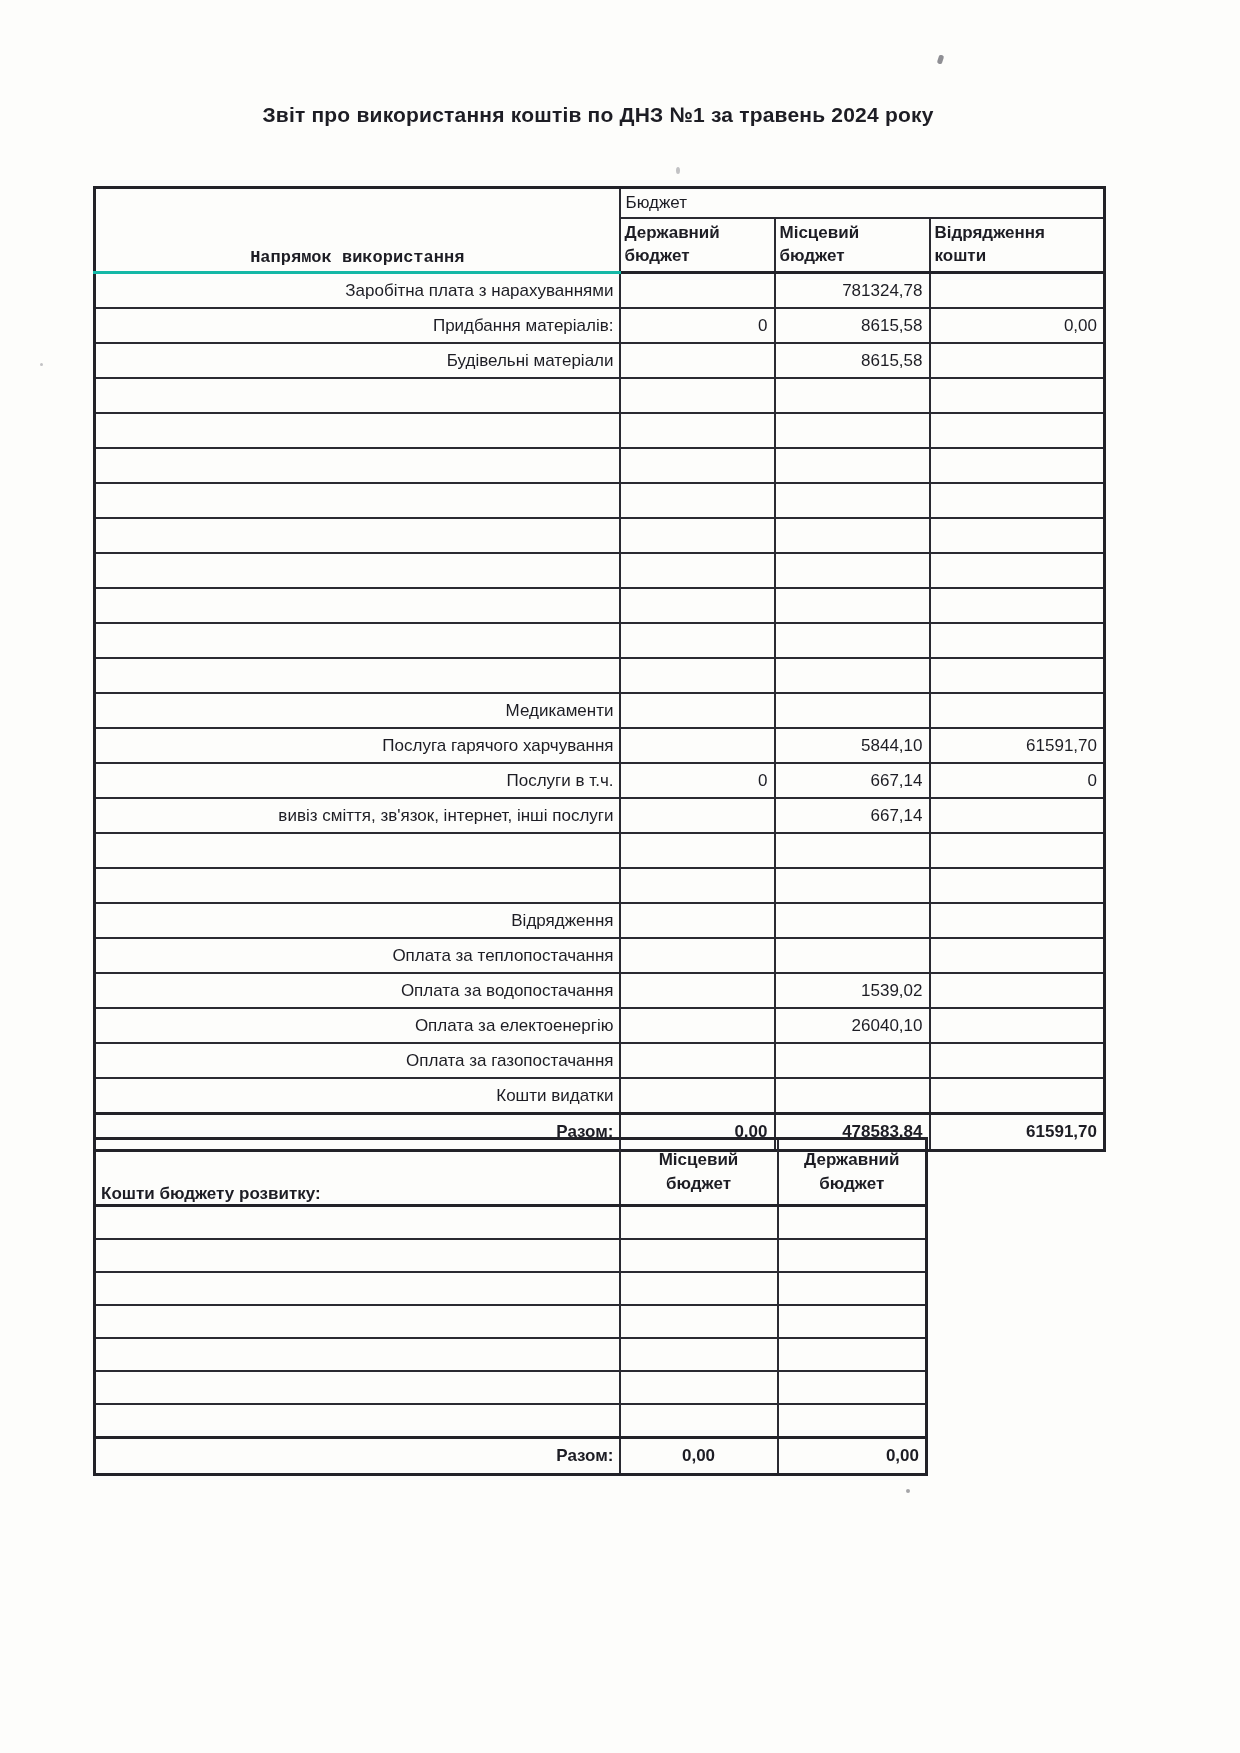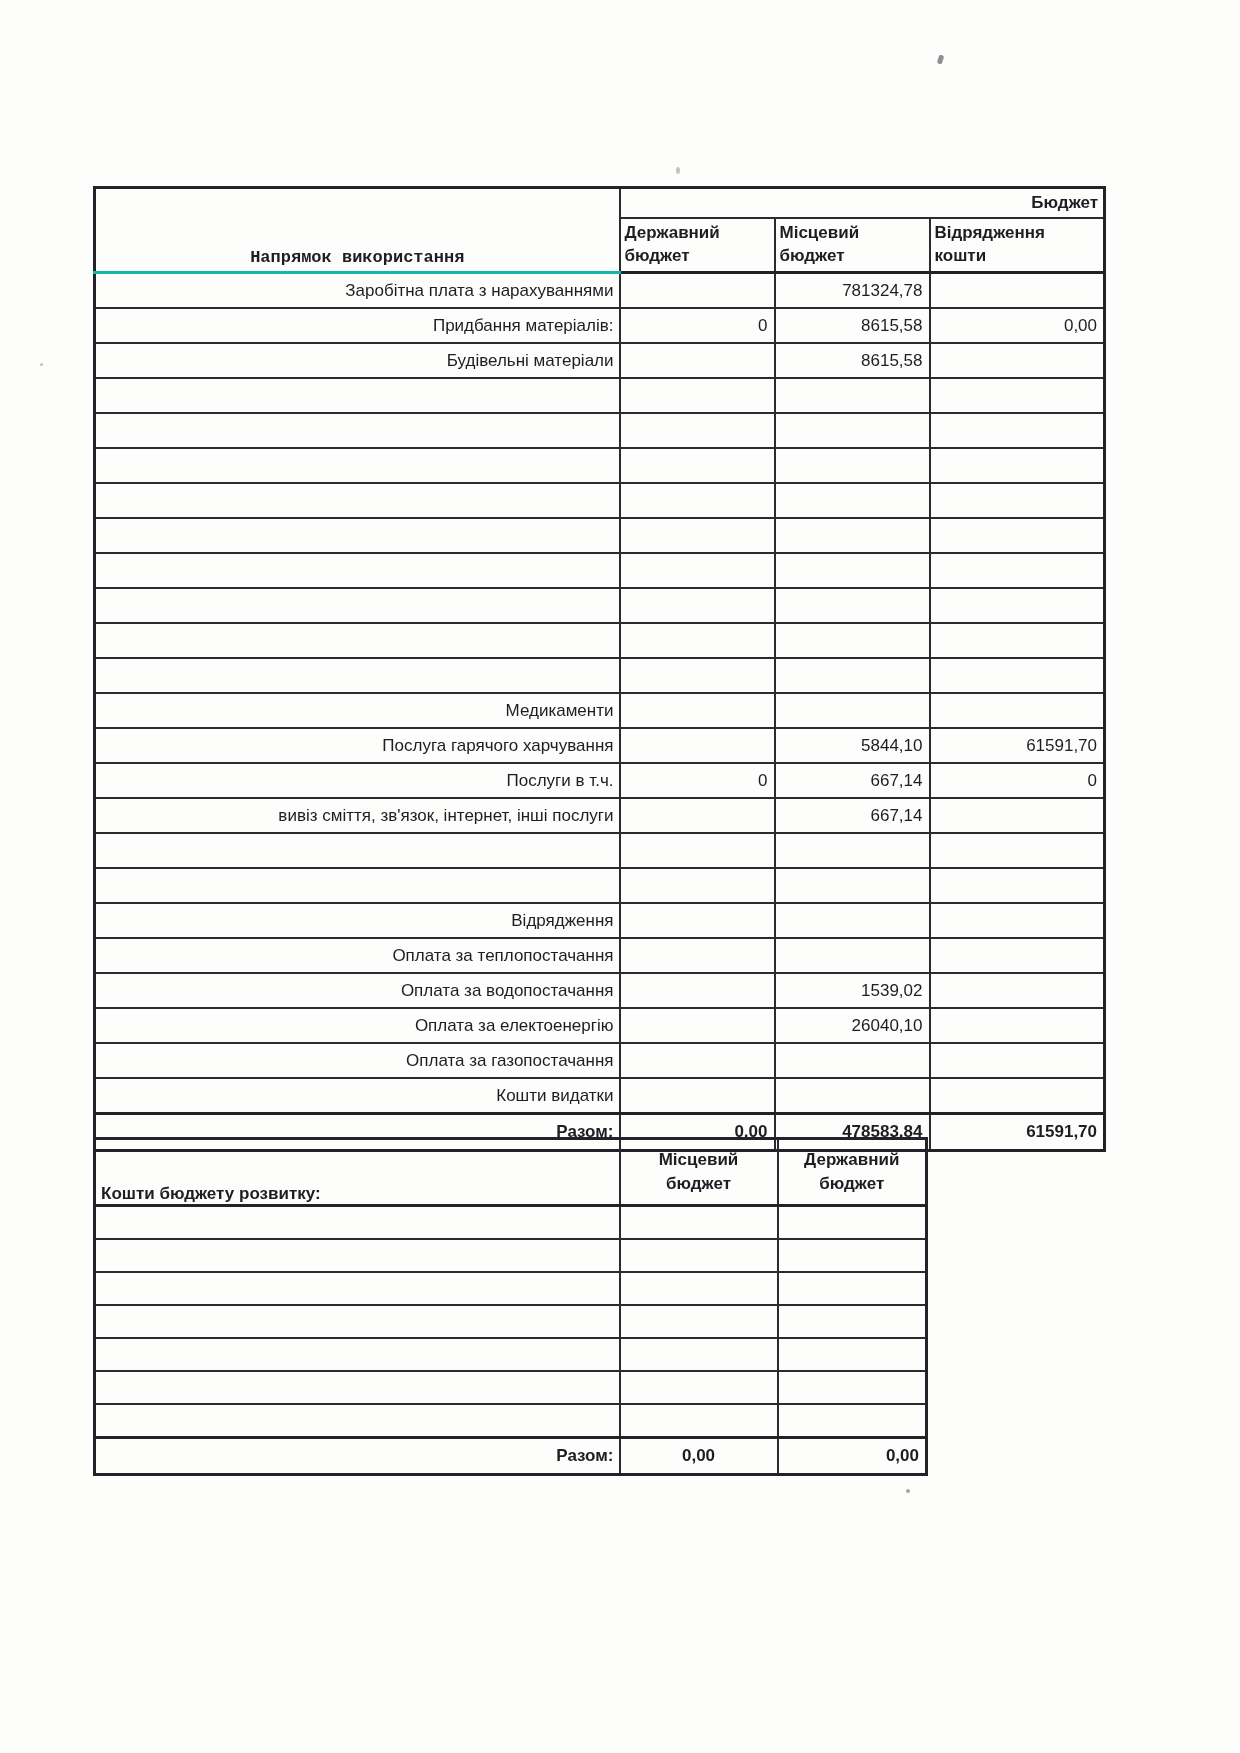--- a/index.html
+++ b/index.html
@@ -20,21 +20,21 @@
     border:2px solid #2a2a31;
     font-size:17px;
     overflow:hidden;
     white-space:nowrap;
     padding:1px 5px;
   }
   
   .t1 {position:absolute; left:93px; top:186px; width:1010px; border:3px solid #222228;}
   .t1 .c0{width:525px}.t1 .c1{width:155px}.t1 .c2{width:155px}.t1 .c3{width:175px}
   .t1 .h1 th {height:26px;}
-  .t1 .grp {text-align:right; font-weight:bold;}
+  .t1 .grp {text-align:left; font-weight:normal;}
   .t1 .dir {
     vertical-align:bottom; text-align:center; font-weight:bold;
     padding-bottom:4px; border-bottom:3px solid #14b8a6;font-family:Liberation Mono, monospace;
   }
   .t1 .sub {
     height:50px; text-align:left; vertical-align:middle; font-weight:bold;
     white-space:normal; line-height:1.35; padding:1px 4px;
     border-bottom:3px solid #222228;
   }
   .t1 tbody td {height:31px;}
@@ -55,20 +55,21 @@
   .speck-a {left:938px; top:55px; width:5px; height:9px; transform:rotate(18deg); opacity:.75;}
   .speck-b {left:676px; top:167px; width:4px; height:7px; border-radius:50%; opacity:.4;}
   .speck-c {left:906px; top:1489px; width:4px; height:4px; border-radius:50%; opacity:.6;}
   .speck-d {left:40px; top:363px; width:3px; height:3px; border-radius:50%; opacity:.4;}
 </style>
 </head>
 <body>
 
 <div class="page">
 
+  <div class="title">Звіт про використання коштів по ДНЗ №1 за травень 2024 року</div>
 
   <table class="t1">
     <colgroup>
       <col class="c0">
         <col class="c1">
         <col class="c2">
         <col class="c3">
     </colgroup>
     <thead>
       <tr class="h1">

